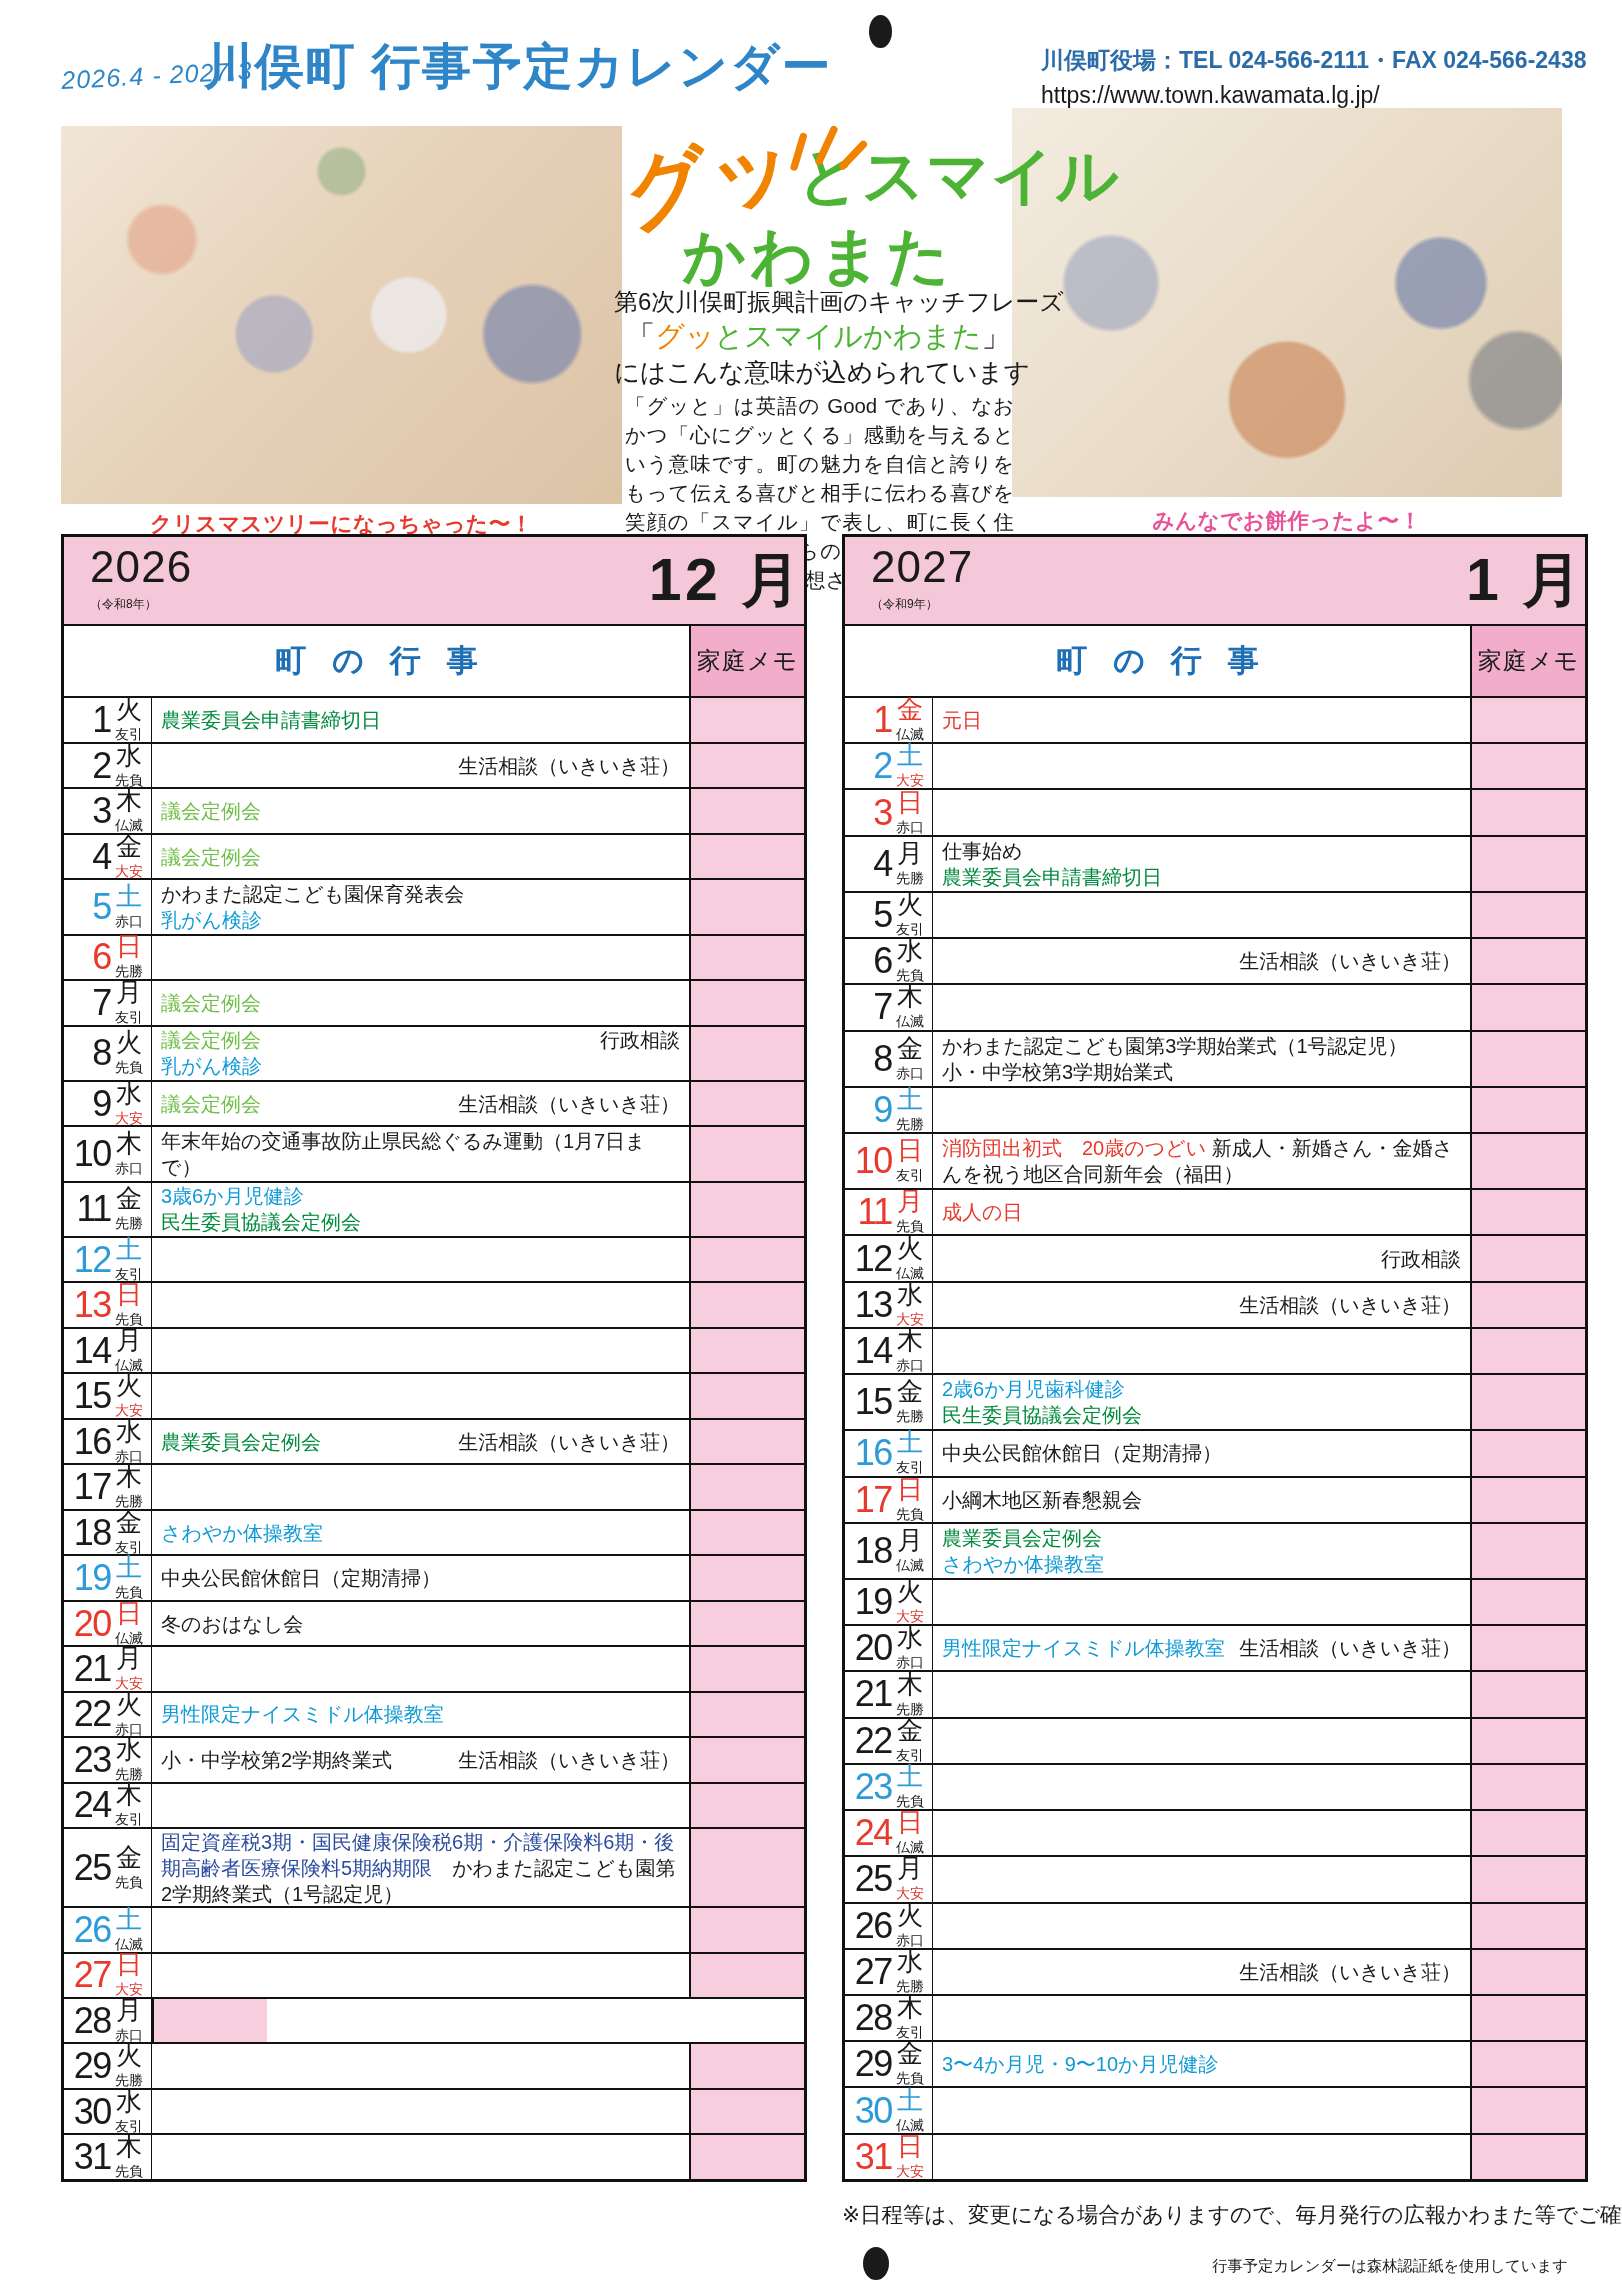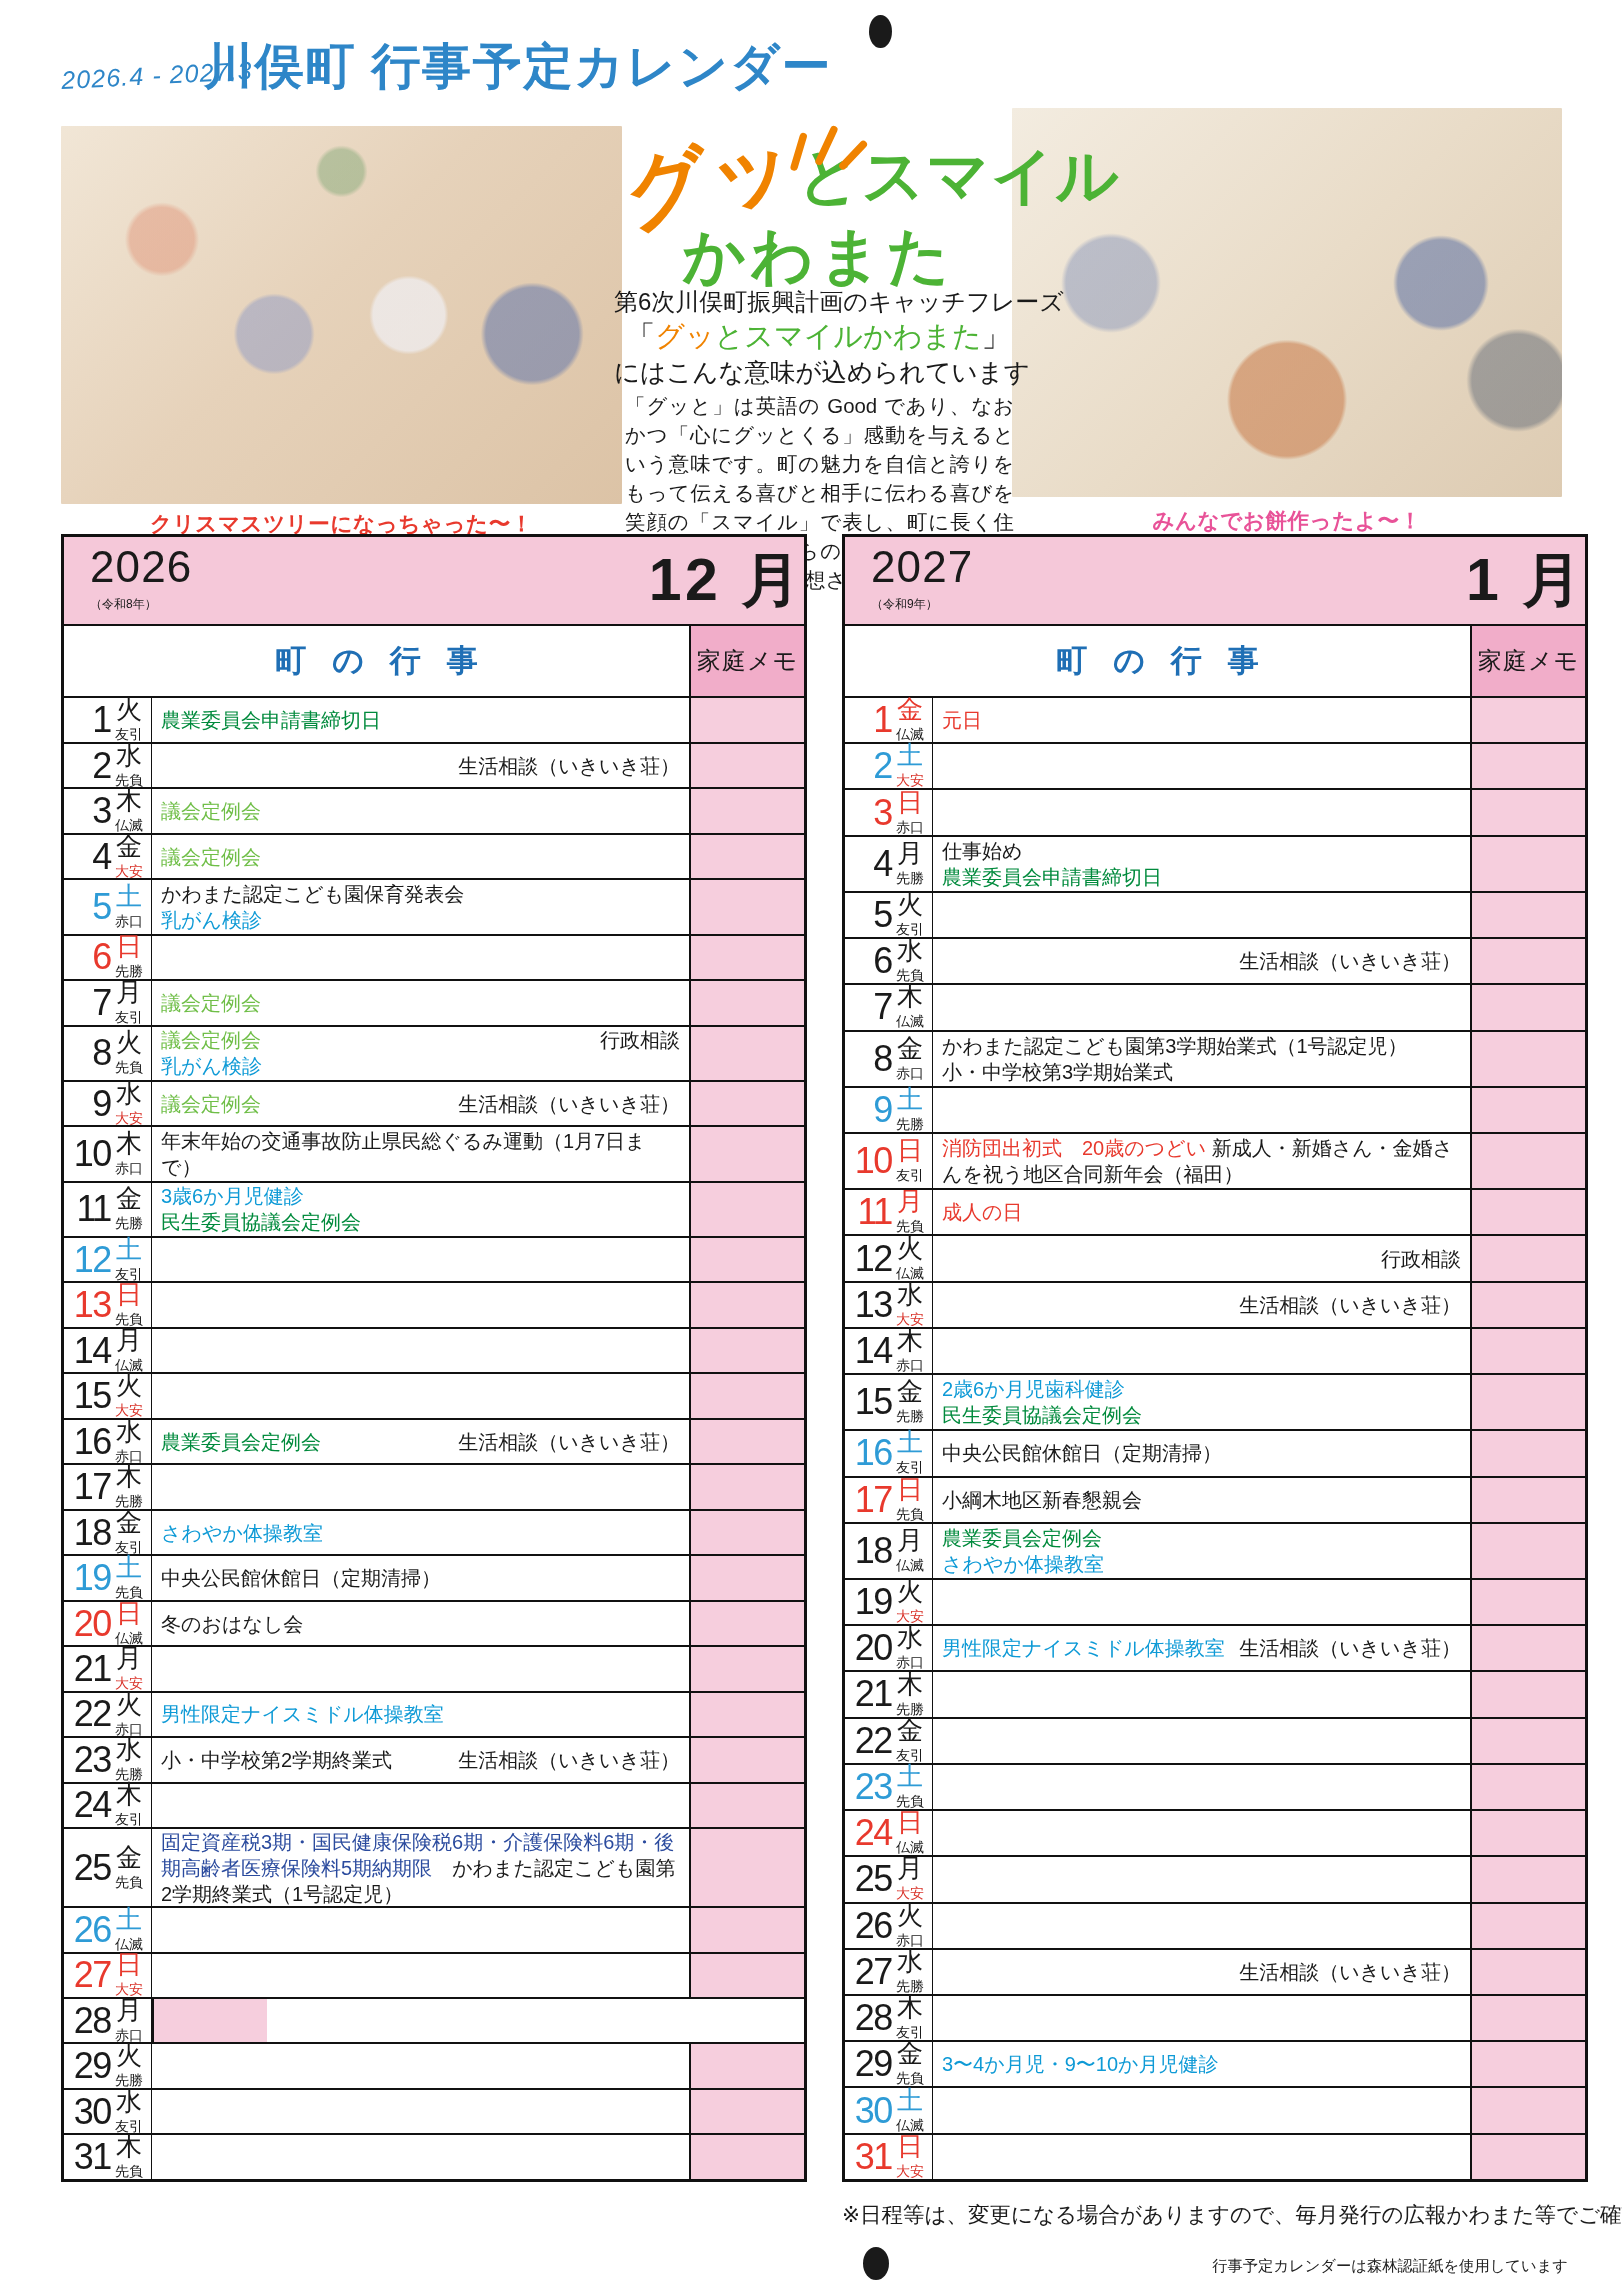--- a/index.html
+++ b/index.html
@@ -103,20 +103,24 @@
 </head>
 <body>
 
 <div class="page">
 
   <div class="regmark top"></div>
   <div class="regmark bottom"></div>
 
   <span class="period">2026.4 - 2027.3</span>
   <h1 class="title">川俣町 行事予定カレンダー</h1>
+  <div class="contact">
+    <div class="tel">川俣町役場：TEL 024-566-2111・FAX 024-566-2438</div>
+    <div class="url">https://www.town.kawamata.lg.jp/</div>
+  </div>
 
   <div class="photo left"></div>
   <div class="caption left-cap">クリスマスツリーになっちゃった〜！</div>
   <div class="photo right"></div>
   <div class="caption right-cap">みんなでお餅作ったよ〜！</div>
 
   <div class="logo">
     <svg class="rays" width="85" height="57" viewBox="0 0 150 100">
       <g stroke="#F08300" stroke-width="13" stroke-linecap="round">
         <line x1="18" y1="88" x2="34" y2="34"></line>

